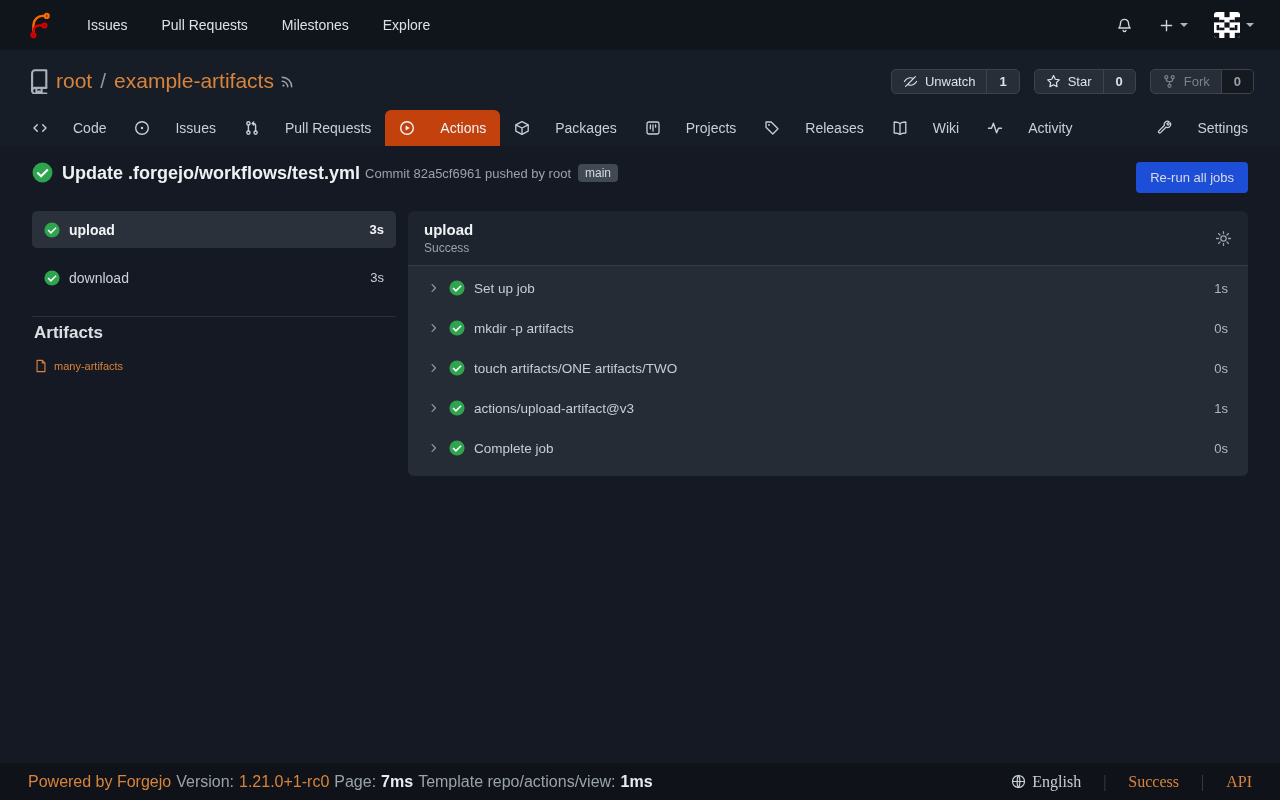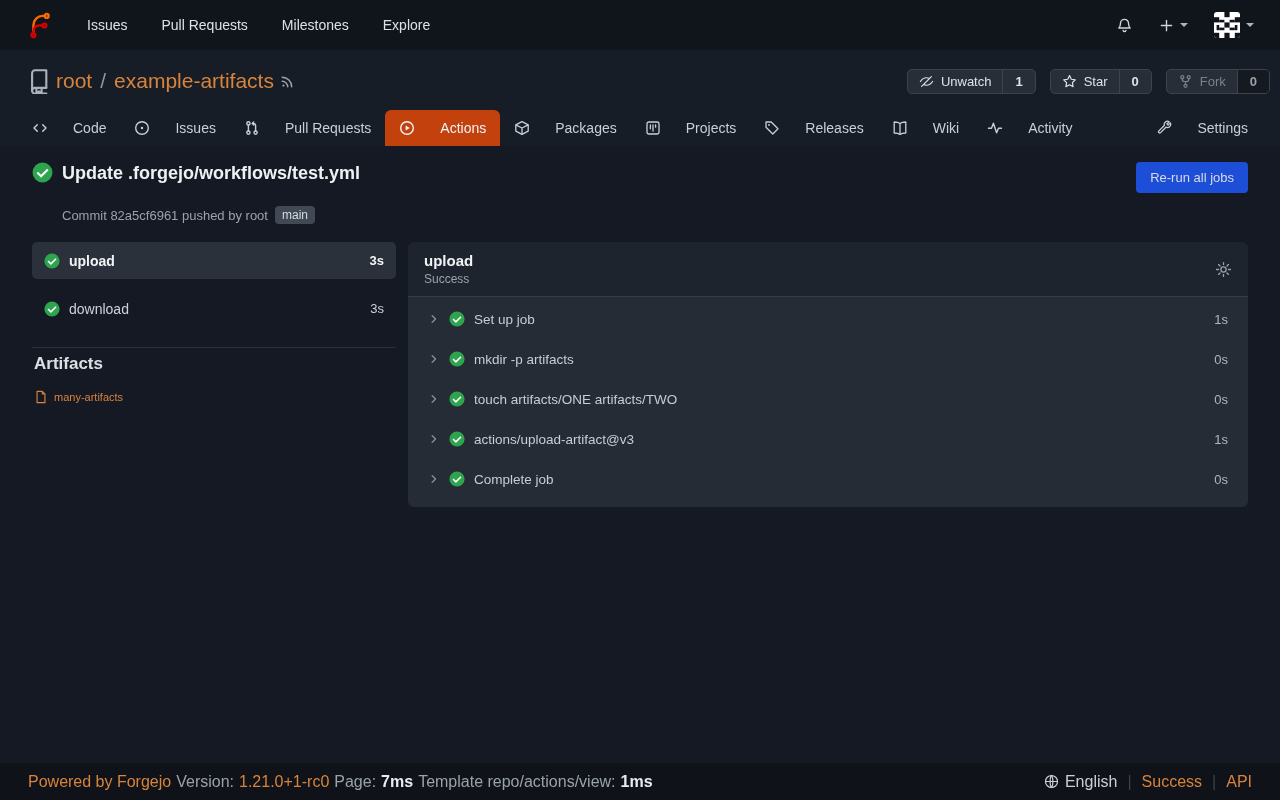--- a/index.html
+++ b/index.html
@@ -25,21 +25,21 @@
   }
   .nav-links { display: flex; align-items: center; gap: 34px; margin-left: 34px; }
   .nav-link { font-size: 14px; color: #dde1e5; }
   .nav-right { margin-left: auto; display: flex; align-items: center; gap: 26px; color: #cdd3d9; }
   .nav-group { display: flex; align-items: center; gap: 6px; cursor: pointer; }
   .caret { width: 0; height: 0; border-left: 4px solid transparent; border-right: 4px solid transparent; border-top: 4px solid #aeb5bc; }
   .avatar { width: 26px; height: 26px; border-radius: 3px; overflow: hidden; }
 
   
   .repo-header { background: #171d26; flex: none; padding-top: 16px; }
-  .repo-title-row { display: flex; align-items: center; padding: 2px 10px 10px 26px; }
+  .repo-title-row { display: flex; align-items: center; padding: 2px 26px 10px 26px; }
   .repo-title { display: flex; align-items: center; gap: 8px; font-size: 21px; }
   .repo-owner, .repo-name { color: #d9833c; }
   .repo-name { font-weight: 500; }
   .repo-sep { color: #8f98a1; }
   .repo-icon { color: #aab3bc; margin-right: 4px; }
   .rss { color: #9aa2ab; margin-left: 6px; }
   .repo-actions { margin-left: auto; display: flex; gap: 14px; }
   .btn-group {
     display: flex; align-items: stretch; height: 25px;
     border: 1px solid #3c434d; border-radius: 5px; overflow: hidden;
@@ -56,21 +56,21 @@
     display: flex; align-items: center; gap: 25px;
     padding: 10px 14px; font-size: 14px; color: #c8cfd6; cursor: pointer;
     border-radius: 6px 6px 0 0;
   }
   .tab.active { background: #c2410c; color: #f2f4f6; font-weight: normal; }
   .tab-settings { margin-left: auto; }
 
   
   .run-header { display: flex; align-items: flex-start; padding: 16px 32px 14px 32px; flex: none; }
   .run-left { display: flex; gap: 9px; }
-  .run-texts { display: flex; flex-direction: column; gap: 22px; }
+  .run-texts { display: flex; flex-direction: row; gap: 5px; }
   .run-title { font-size: 18px; font-weight: bold; color: #eef1f4; line-height: 22px; }
   .run-commit { font-size: 13px; color: #9aa2ab; display: flex; align-items: center; gap: 7px; }
   .branch-badge {
     background: #414954; color: #d5dae0; font-size: 12px;
     padding: 2px 7px; border-radius: 4px; line-height: 14px;
   }
   .rerun-btn {
     margin-left: auto; background: #1d4ed8; color: #d8dce1;
     border: none; border-radius: 4px; padding: 8px 14px; font-size: 13px;
     font-family: inherit; cursor: pointer;
@@ -113,21 +113,21 @@
   
   .footer {
     margin-top: auto; flex: none; height: 37px;
     background: #0f1319;
     display: flex; align-items: center; justify-content: space-between;
     padding: 0 28px; font-size: 16px; color: #9aa2ab;
   }
   .footer-left { display: flex; align-items: center; gap: 5px; flex-wrap: nowrap; white-space: nowrap; }
   .footer-link { color: #d9833c; }
   .footer-strong { color: #e9ecef; font-weight: bold; }
-  .footer-right { display: flex; align-items: center; gap: 10px; }
+  .footer-right { display: flex; align-items: center; gap: 22px; font-family: Liberation Serif, serif; }
   .footer-sep { color: #3b424b; }
   .lang { display: flex; align-items: center; gap: 6px; color: #c8cfd6; cursor: pointer; }
 </style>
 </head>
 <body>
 
 <nav class="navbar">
   <span class="ic">
     <svg width="27" height="27" viewBox="0 0 24 24" fill="none" stroke-width="2.1" stroke-linecap="round">
       <path d="M6.6 19V11.8A8.3 8.3 0 0 1 14.9 3.5h1.6" stroke="#ff6a00"></path>

